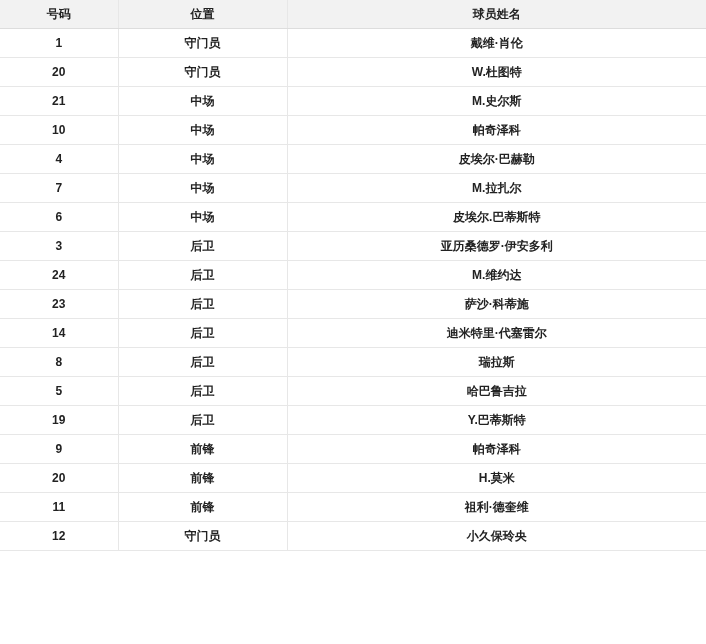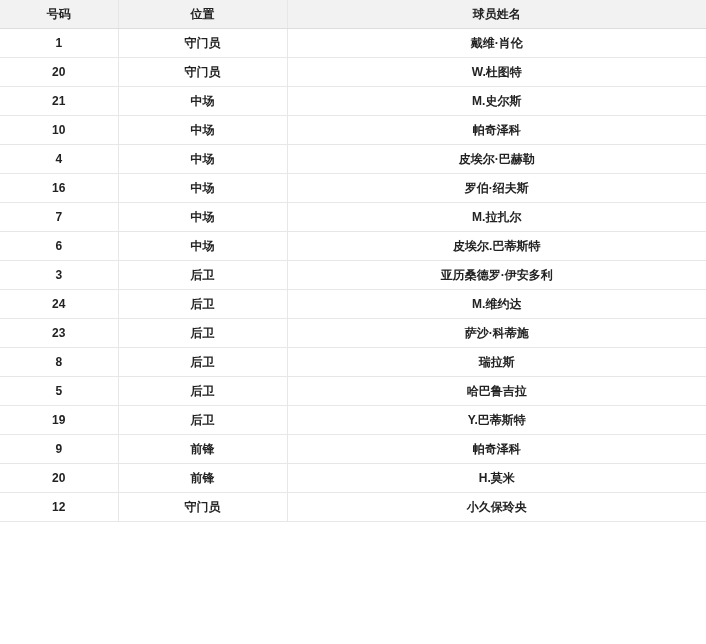--- a/index.html
+++ b/index.html
@@ -94,25 +94,20 @@
     <td>中场</td>
     <td>帕奇泽科</td>
   </tr>
 
   <tr>
     <td>4</td>
     <td>中场</td>
     <td>皮埃尔·巴赫勒</td>
   </tr>
 
-  <tr>
-    <td>16</td>
-    <td>中场</td>
-    <td>罗伯·绍夫斯</td>
-  </tr>
 
 
   <tr>
     <td>7</td>
     <td>中场</td>
     <td>M.拉扎尔</td>
   </tr>
 
   <tr>
     <td>6</td>
@@ -131,20 +126,25 @@
     <td>后卫</td>
     <td>M.维约达</td>
   </tr>
 
   <tr>
     <td>23</td>
     <td>后卫</td>
     <td>萨沙·科蒂施</td>
   </tr>
 
+  <tr>
+    <td>14</td>
+    <td>后卫</td>
+    <td>迪米特里·代塞雷尔</td>
+  </tr>
 
   <tr>
     <td>8</td>
     <td>后卫</td>
     <td>瑞拉斯</td>
   </tr>
 
   <tr>
     <td>5</td>
     <td>后卫</td>
@@ -162,20 +162,25 @@
     <td>前锋</td>
     <td>帕奇泽科</td>
   </tr>
 
   <tr>
     <td>20</td>
     <td>前锋</td>
     <td>H.莫米</td>
   </tr>
 
+  <tr>
+    <td>11</td>
+    <td>前锋</td>
+    <td>祖利·德奎维</td>
+  </tr>
 
   <tr>
     <td>12</td>
     <td>守门员</td>
     <td>小久保玲央</td>
   </tr>
 </tbody>
   </table>
 </div>
 

